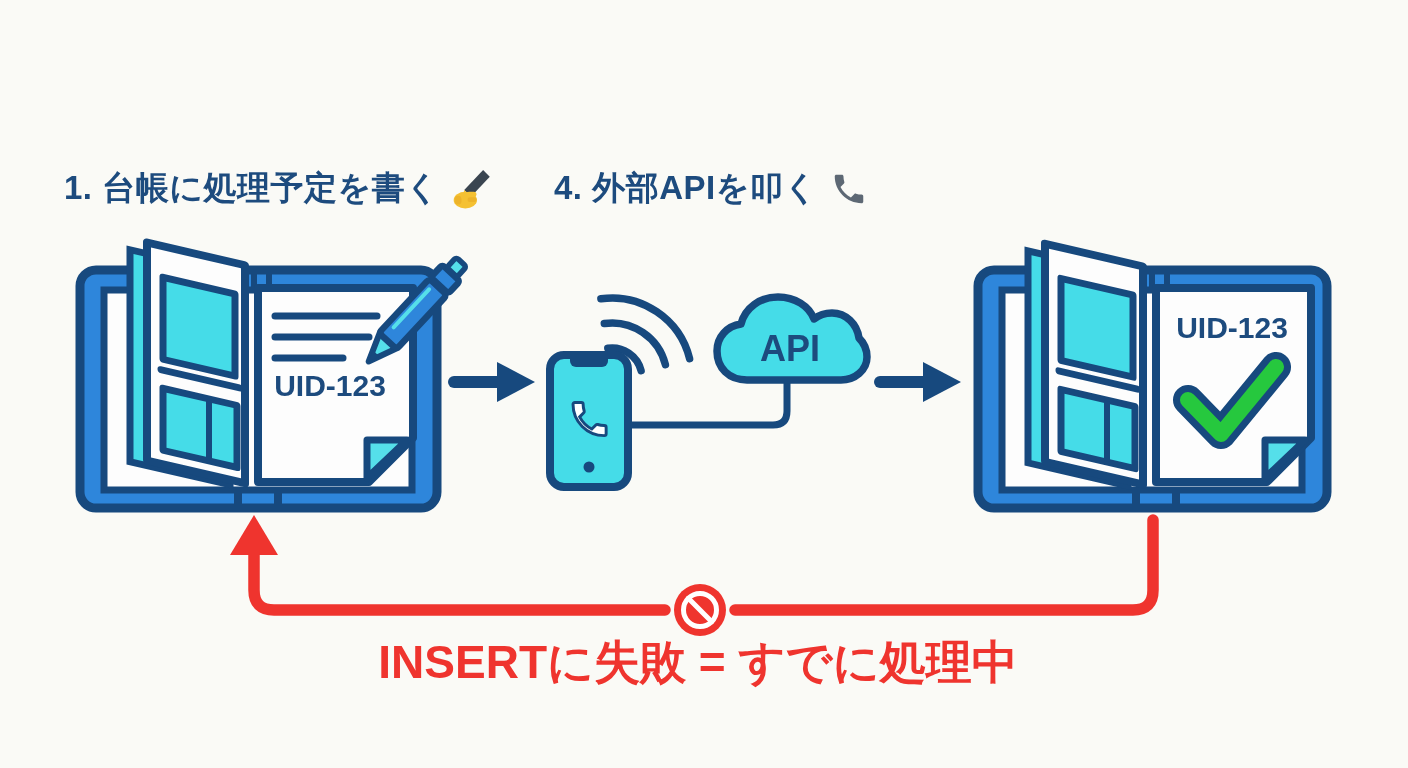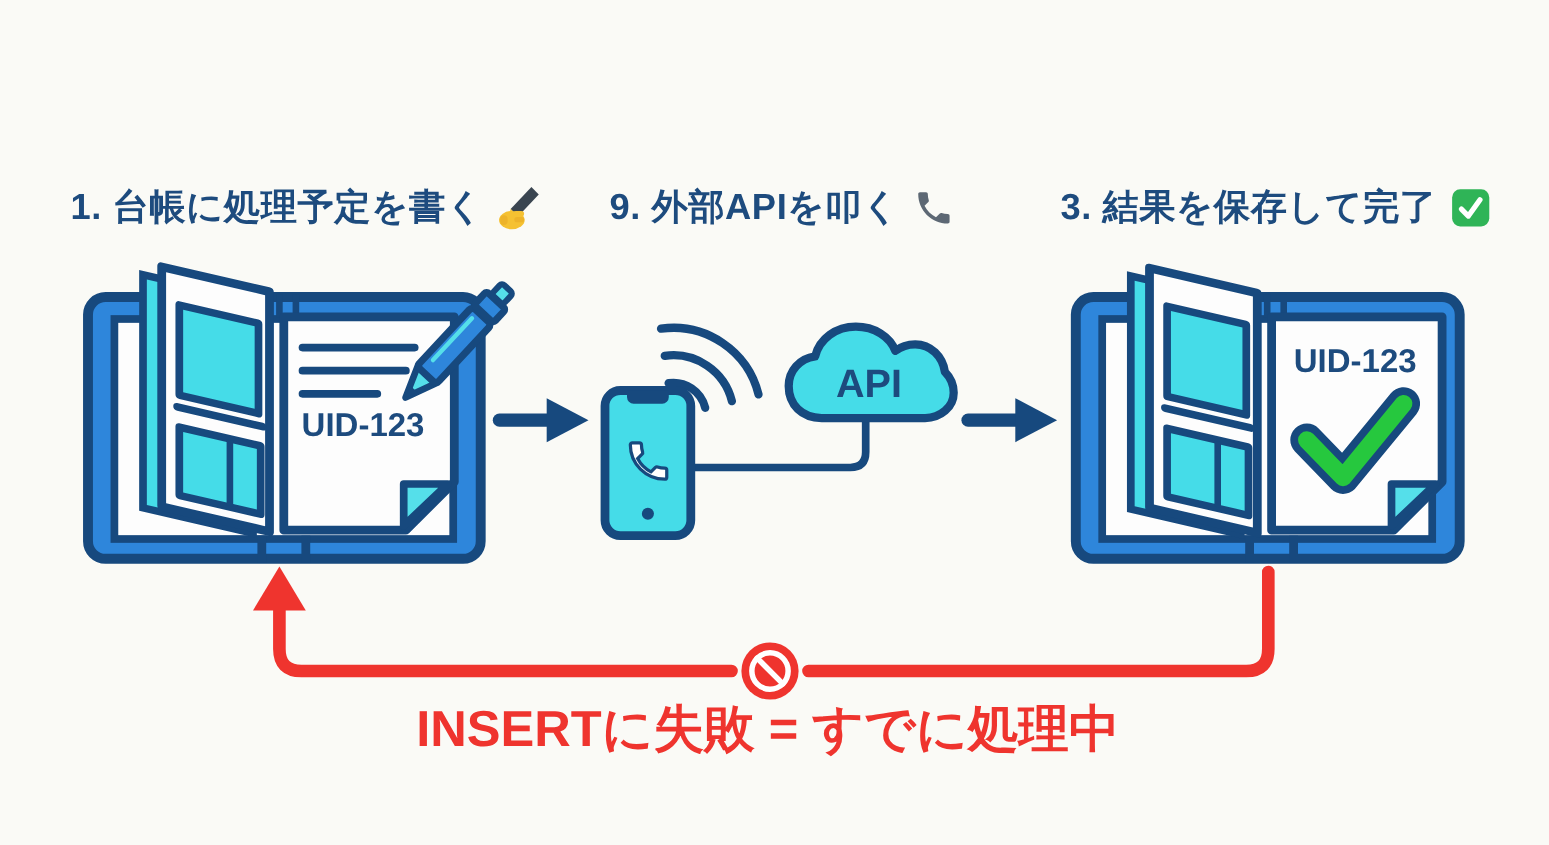--- a/index.html
+++ b/index.html
@@ -33,33 +33,26 @@
       <polygon points="28,1 34,7 17,25 11,19" fill="#3a4550"></polygon>
       <polygon points="11,19 17,25 9,27" fill="#f5c132"></polygon>
       <ellipse cx="12" cy="28" rx="10.5" ry="7.5" fill="#f5c132"></ellipse>
       <rect x="13" y="20.5" width="9" height="4.6" rx="2.3" fill="#f5c132"></rect>
       <rect x="14" y="25.5" width="8" height="4.2" rx="2.1" fill="#edb32a"></rect>
       <rect x="2.5" y="24" width="6" height="8" rx="3" fill="#edb32a"></rect>
     </svg>
   </div>
 
   <div class="heading" style="left:554px;">
-    <span>9. 外部APIを叩く</span>
+    <span>4. 外部APIを叩く</span>
     <svg width="38" height="38" viewBox="0 0 24 24">
       <path fill="#5d6874" d="M6.62 10.79c1.44 2.83 3.76 5.14 6.59 6.59l2.2-2.2c.27-.27.67-.36 1.02-.24 1.12.37 2.33.57 3.57.57.55 0 1 .45 1 1V20c0 .55-.45 1-1 1-9.39 0-17-7.61-17-17 0-.55.45-1 1-1h3.5c.55 0 1 .45 1 1 0 1.25.2 2.45.57 3.57.11.35.03.74-.25 1.02l-2.2 2.2z"></path>
     </svg>
   </div>
 
-  <div class="heading" style="left:964px;">
-    <span>3. 結果を保存して完了</span>
-    <svg width="38" height="38" viewBox="0 0 36 36">
-      <rect x="2" y="2" width="32" height="32" rx="7" fill="#2fb457"></rect>
-      <polyline points="10,19 16,25 26,11" fill="none" stroke="#ffffff" stroke-width="4.5" stroke-linecap="round" stroke-linejoin="round"></polyline>
-    </svg>
-  </div>
 
   <svg class="illo" style="left:62px;top:238px;" width="450" height="285" viewBox="0 0 450 285">
 
     <rect x="18" y="32" width="357" height="238" rx="16" fill="#2e86db" stroke="#17497e" stroke-width="9"></rect>
 
     <rect x="42" y="52" width="308" height="200" fill="#fdfdfd" stroke="#17497e" stroke-width="7"></rect>
 
     <g>
       <rect x="189" y="30" width="6" height="21" fill="#17497e"></rect>
       <rect x="204" y="30" width="6" height="21" fill="#17497e"></rect>

